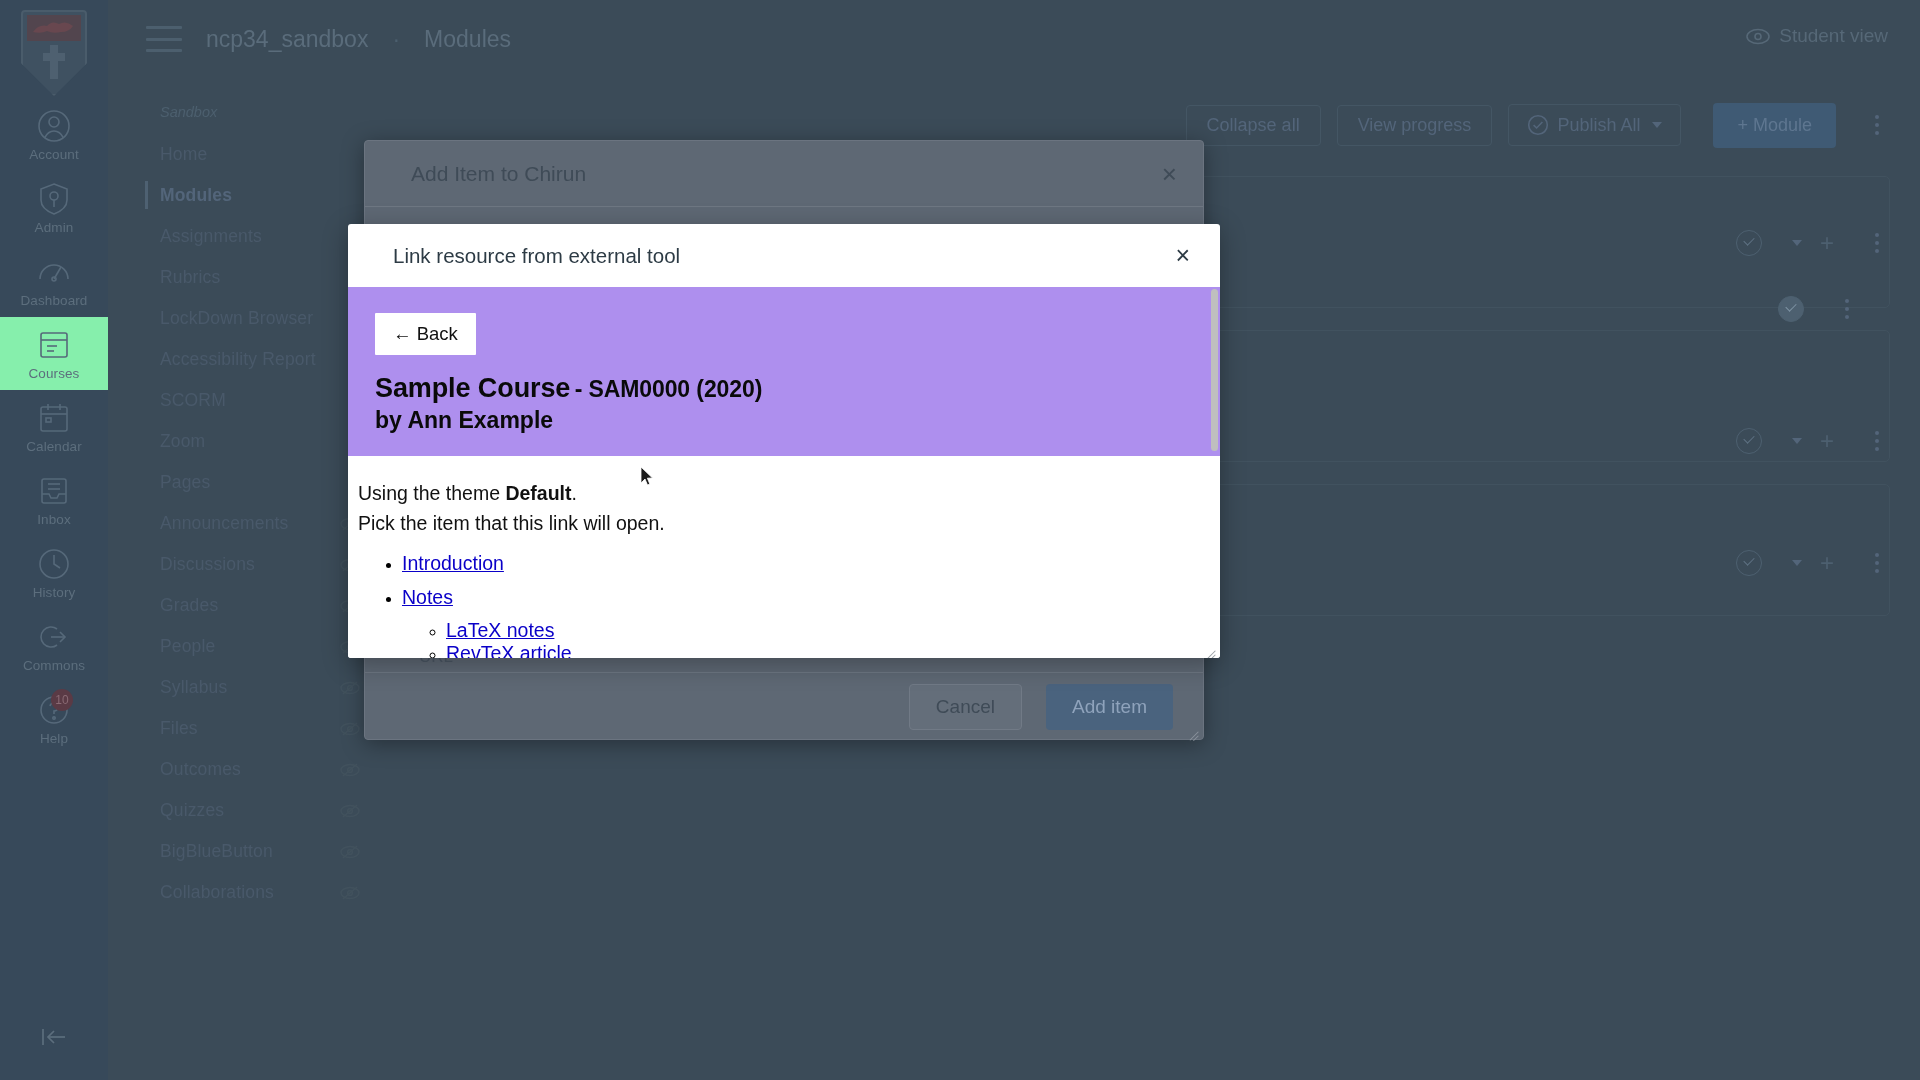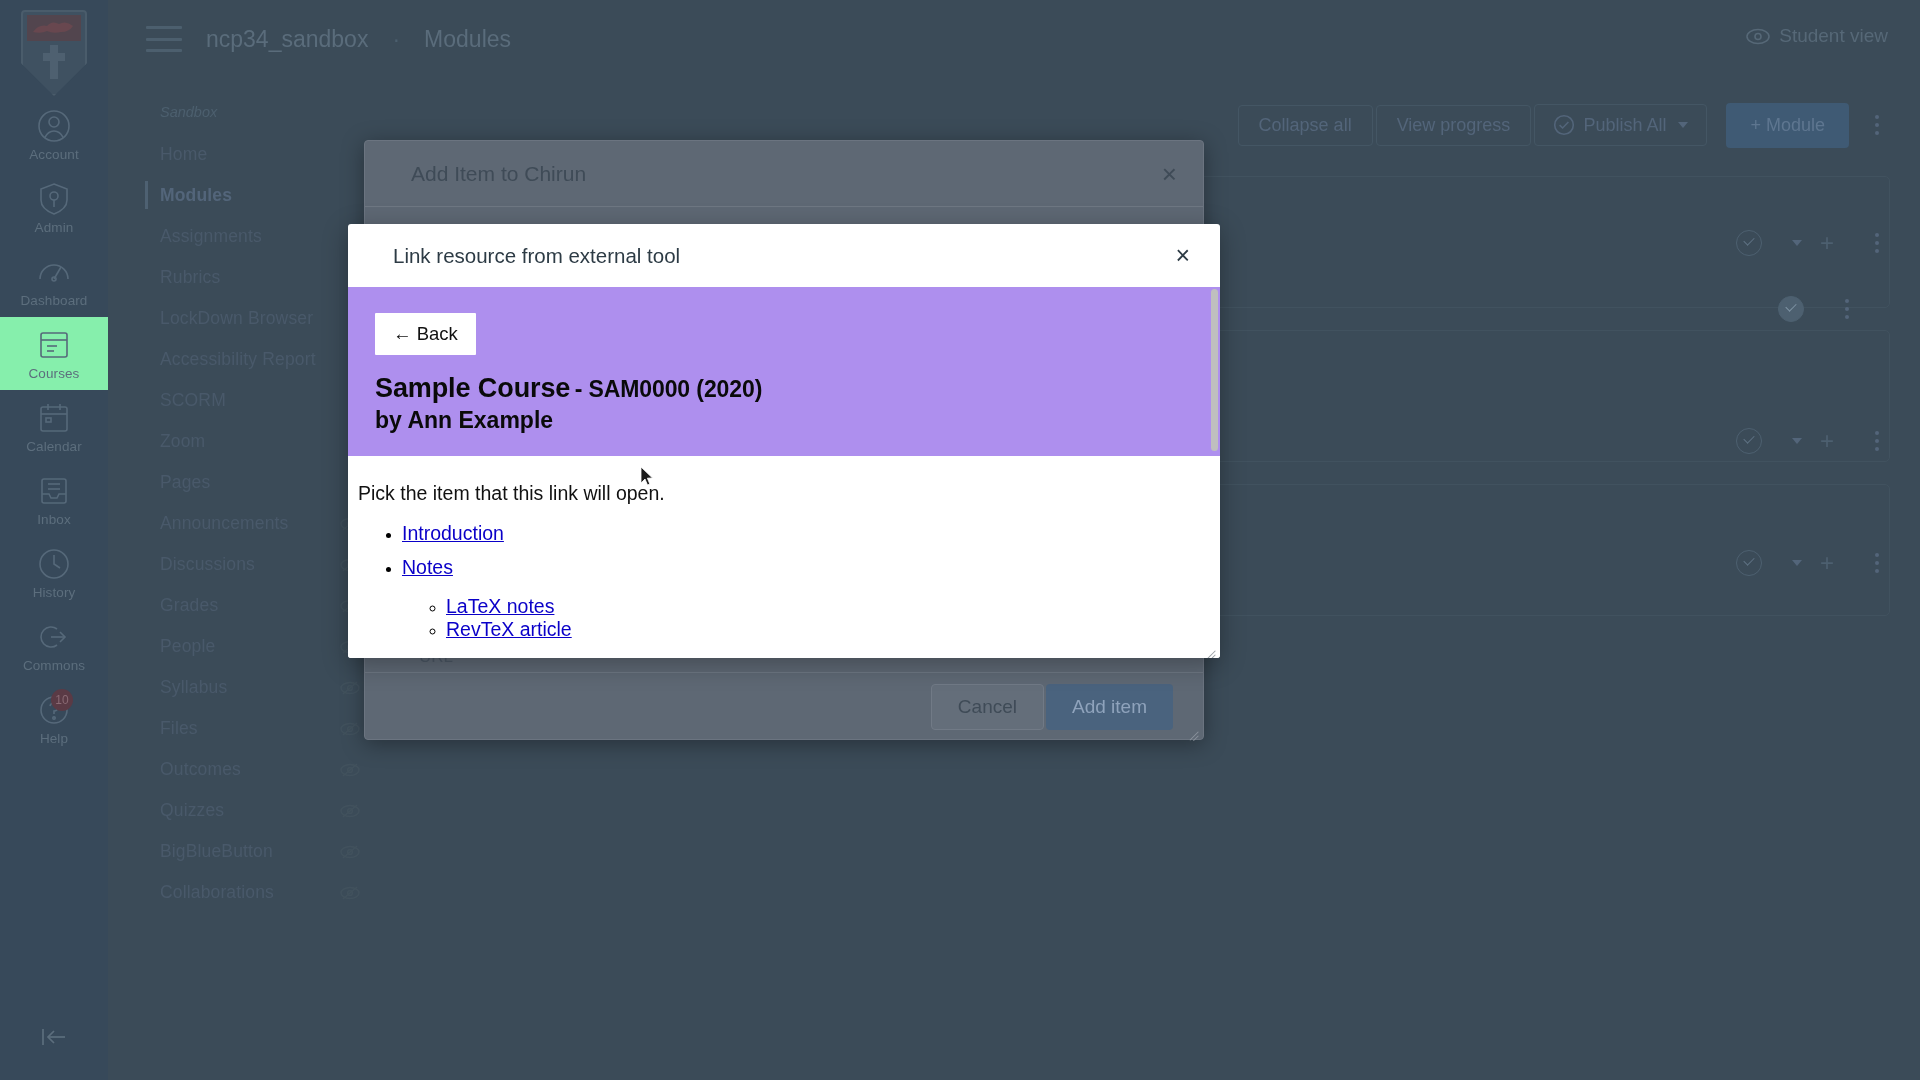--- a/index.html
+++ b/index.html
@@ -108,21 +108,21 @@
   .student-view {
     position: absolute; right: 32px; top: 25px;
     color: #566877; font-size: 19px; display: flex; align-items: center; gap: 9px;
   }
   .sv-ico { width: 24px; height: 17px; }
   .sv-ico svg * { stroke: #566877; fill: none; stroke-width: 1.6; }
 
   
   .mod-toolbar {
     position: absolute; left: 376px; right: 30px; top: 98px; height: 54px;
-    display: flex; align-items: center; justify-content: flex-end; gap: 3px;
+    display: flex; align-items: center; justify-content: flex-end; gap: 16px;
   }
   .tb-btn {
     color: #53657A; font-size: 18px; padding: 9px 20px;
     border: 1px solid #44566400; border-radius: 4px;
   }
   .tb-btn.bordered { border-color: #445664; }
   .tb-ico-check { width: 22px; height: 22px; margin-right: 8px; }
   .tb-ico-check svg * { stroke: #53657A; fill: none; stroke-width: 1.6; }
   .tb-publish { display: flex; align-items: center; padding: 9px 18px; border: 1px solid #445664; border-radius: 4px; color: #53657A; font-size: 18px; }
   .caret-dn { margin-left: 12px; border-left: 5px solid transparent; border-right: 5px solid transparent; border-top: 6px solid #53657A; }
@@ -166,21 +166,21 @@
   }
   .om-title { color: #3F4B57; font-size: 21px; }
   .om-close { color: #3F4B57; font-size: 26px; line-height: 1; }
   .om-body { height: 466px; border-bottom: 1px solid #6E7783; position: relative; }
   .om-label {
     position: absolute; left: 54px; top: 440px;
     color: #4B5765; font-size: 17px;
   }
   .om-footer {
     height: 67px; display: flex; align-items: center; justify-content: flex-end;
-    gap: 2px; padding-right: 30px;
+    gap: 24px; padding-right: 30px;
   }
   .om-cancel {
     color: #3F4B57; font-size: 19px; padding: 11px 26px;
     border: 1px solid #717A86; border-radius: 4px; background: #646E7A;
   }
   .om-add {
     color: #8FA3BC; font-size: 19px; padding: 12px 26px;
     border-radius: 4px; background: #4A637E;
   }
   .om-resize {
@@ -227,21 +227,21 @@
   .course-code { font-size: 23px; }
   .course-author { margin: 3px 0 0 27px; color: #0A0A0A; font-weight: bold; font-size: 23px; }
 
   .im-content { padding: 22px 0 0 10px; }
   .theme-line, .pick-line {
     color: #111; font-size: 19.5px; line-height: 30px; margin-left: 0;
   }
   .theme-line b { font-weight: bold; }
   .link-list { margin: 14px 0 0 0; padding-left: 44px; list-style: disc; }
   .link-list > li { margin-bottom: 11px; }
-  .link-list ul { list-style: circle; padding-left: 44px; margin-top: 16px; }
+  .link-list ul { list-style: circle; padding-left: 44px; margin-top: 10px; }
   .link-list a {
     color: #0A00C8; font-size: 19.5px; text-decoration: underline;
   }
 
   .im-scrollbar {
     position: absolute; right: 2px; top: 2px; width: 7px; height: 162px;
     background: #BFBFBF; border-radius: 4px;
   }
   .im-resize {
     position: absolute; right: 4px; bottom: 3px; width: 13px; height: 13px;
@@ -610,20 +610,23 @@
       <div class="purple-banner">
         <button class="back-btn">← Back</button>
         <div class="course-line">
           <span class="course-name">Sample Course</span>
           <span class="course-code">- SAM0000 (2020)</span>
         </div>
         <div class="course-author">by Ann Example</div>
       </div>
 
       <div class="im-content">
+        <div class="theme-line">
+          <span>Using the theme </span><b>Default</b><span>.</span>
+        </div>
         <div class="pick-line">Pick the item that this link will open.</div>
         <ul class="link-list" id="link-list">
             <li><a href="#">Introduction</a></li>
             <li><a href="#">Notes</a><ul>
                 <li><a href="#">LaTeX notes</a></li>
                 <li><a href="#">RevTeX article</a></li>
               </ul></li>
           </ul>
       </div>
 

